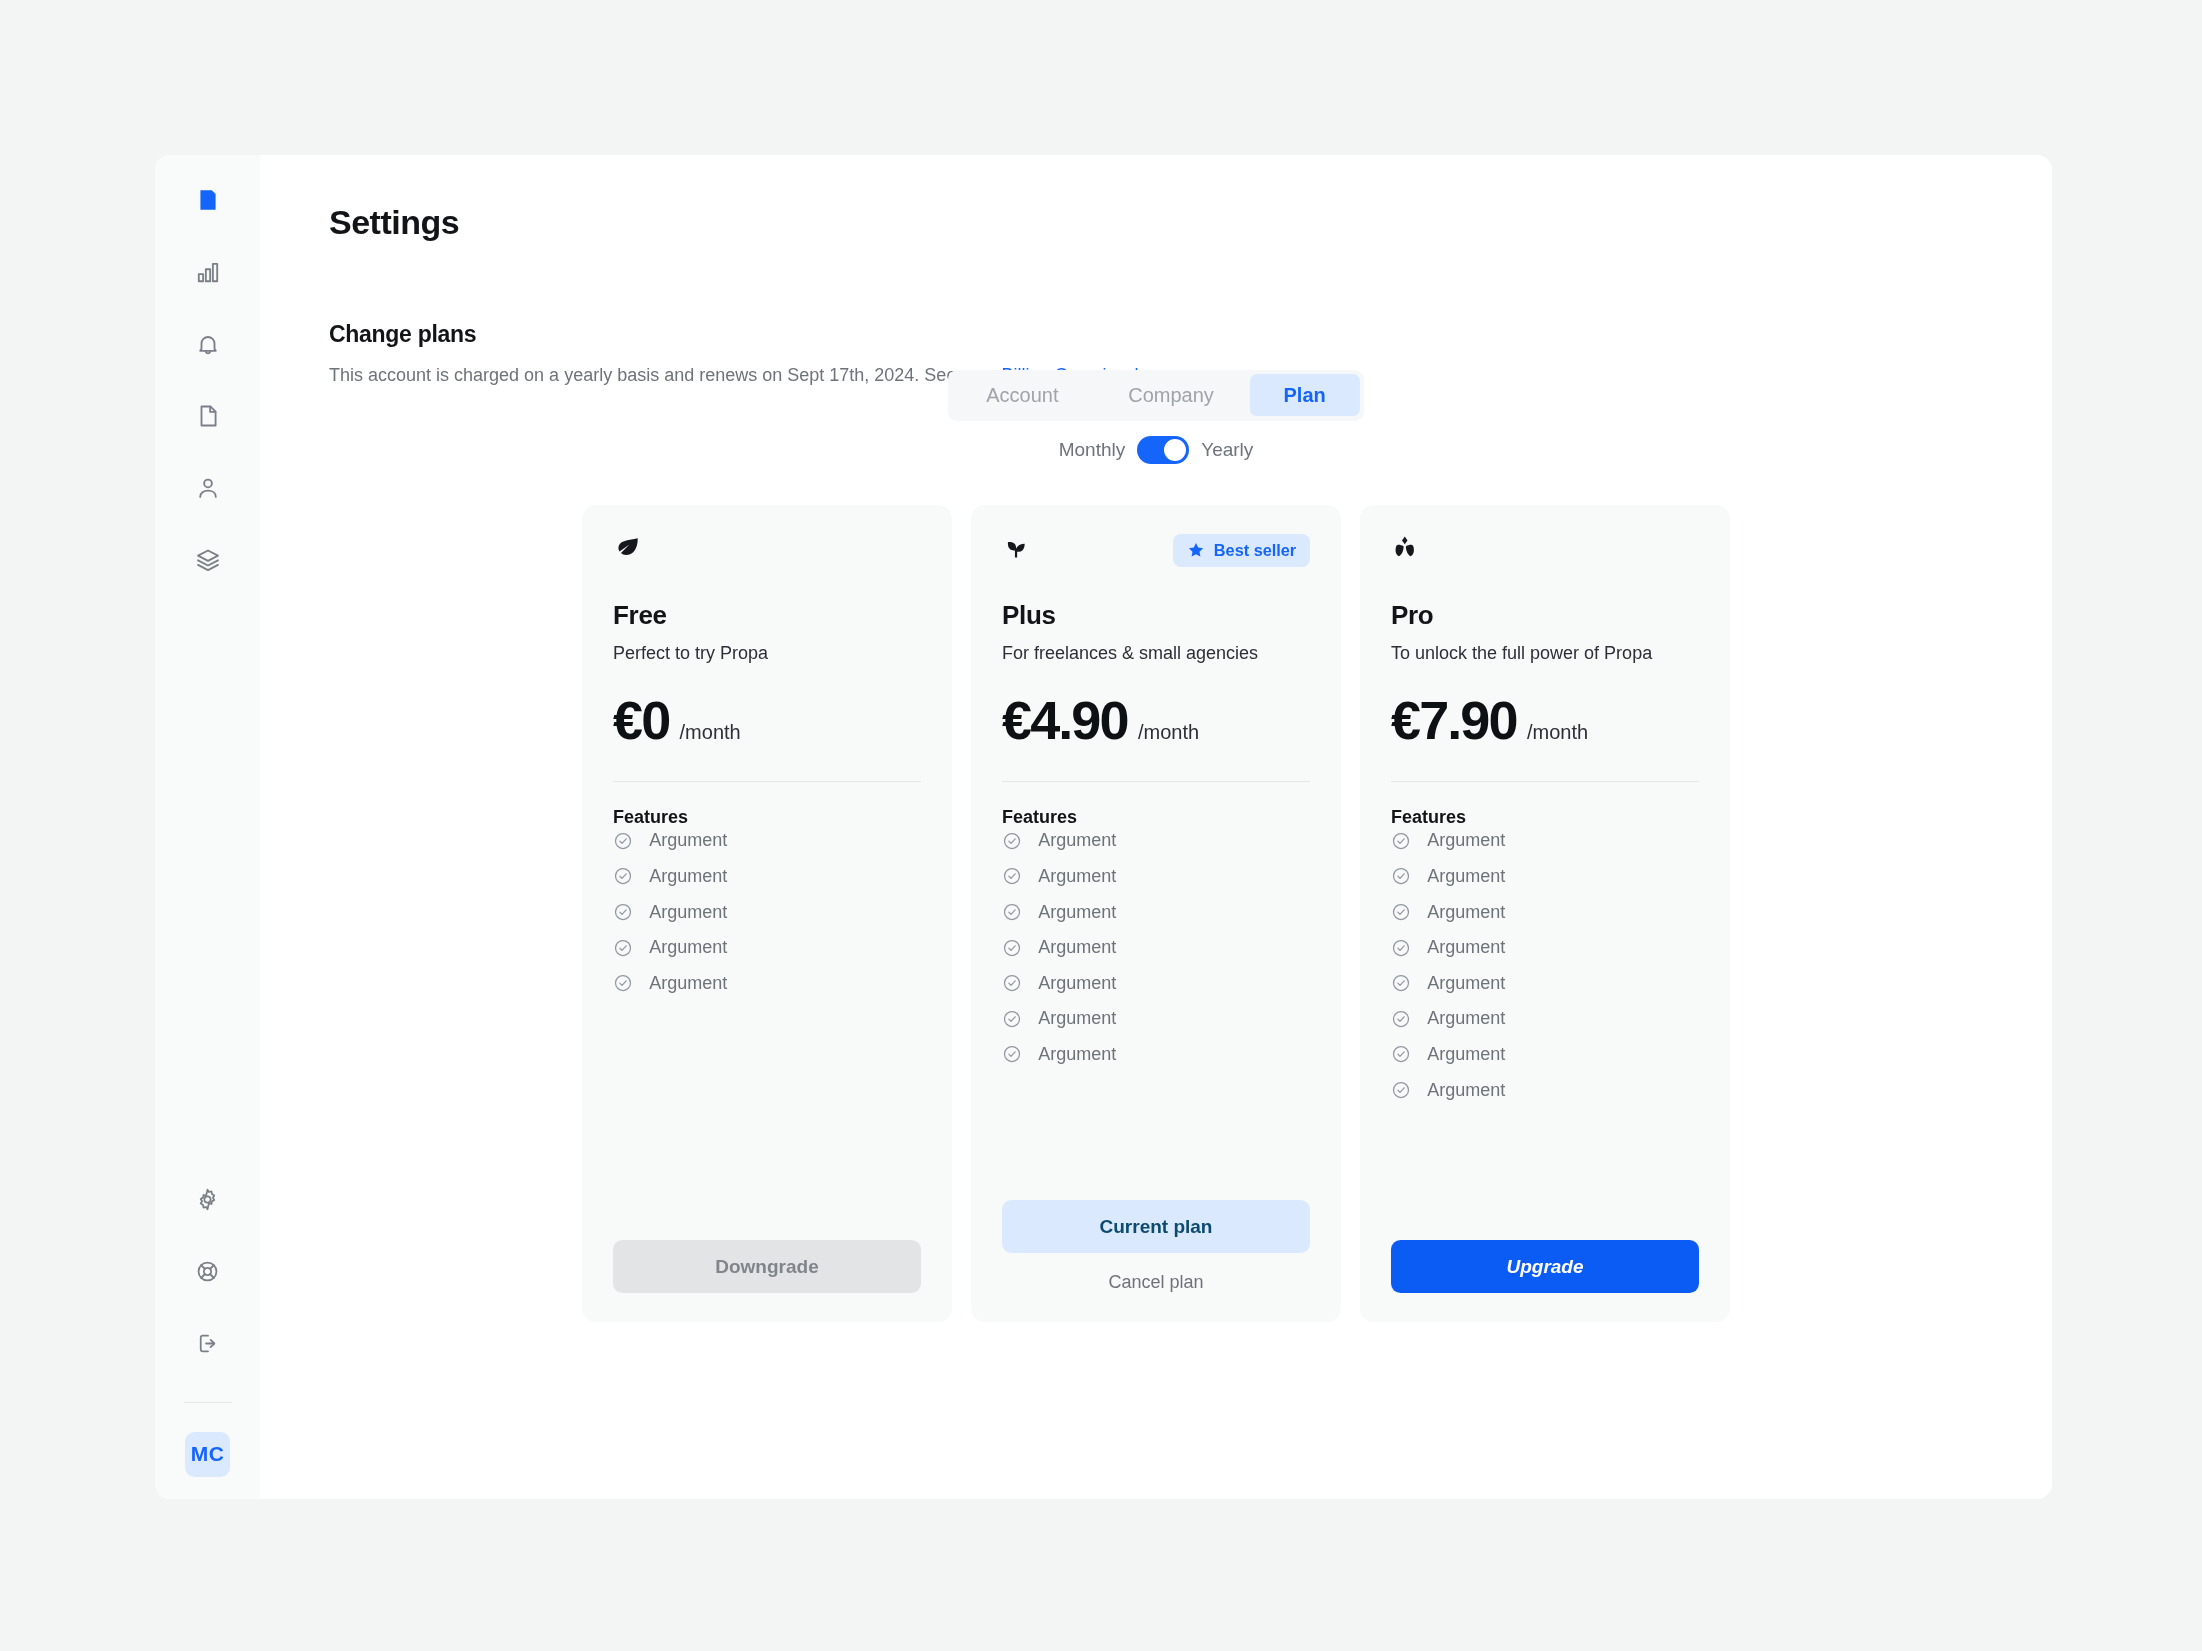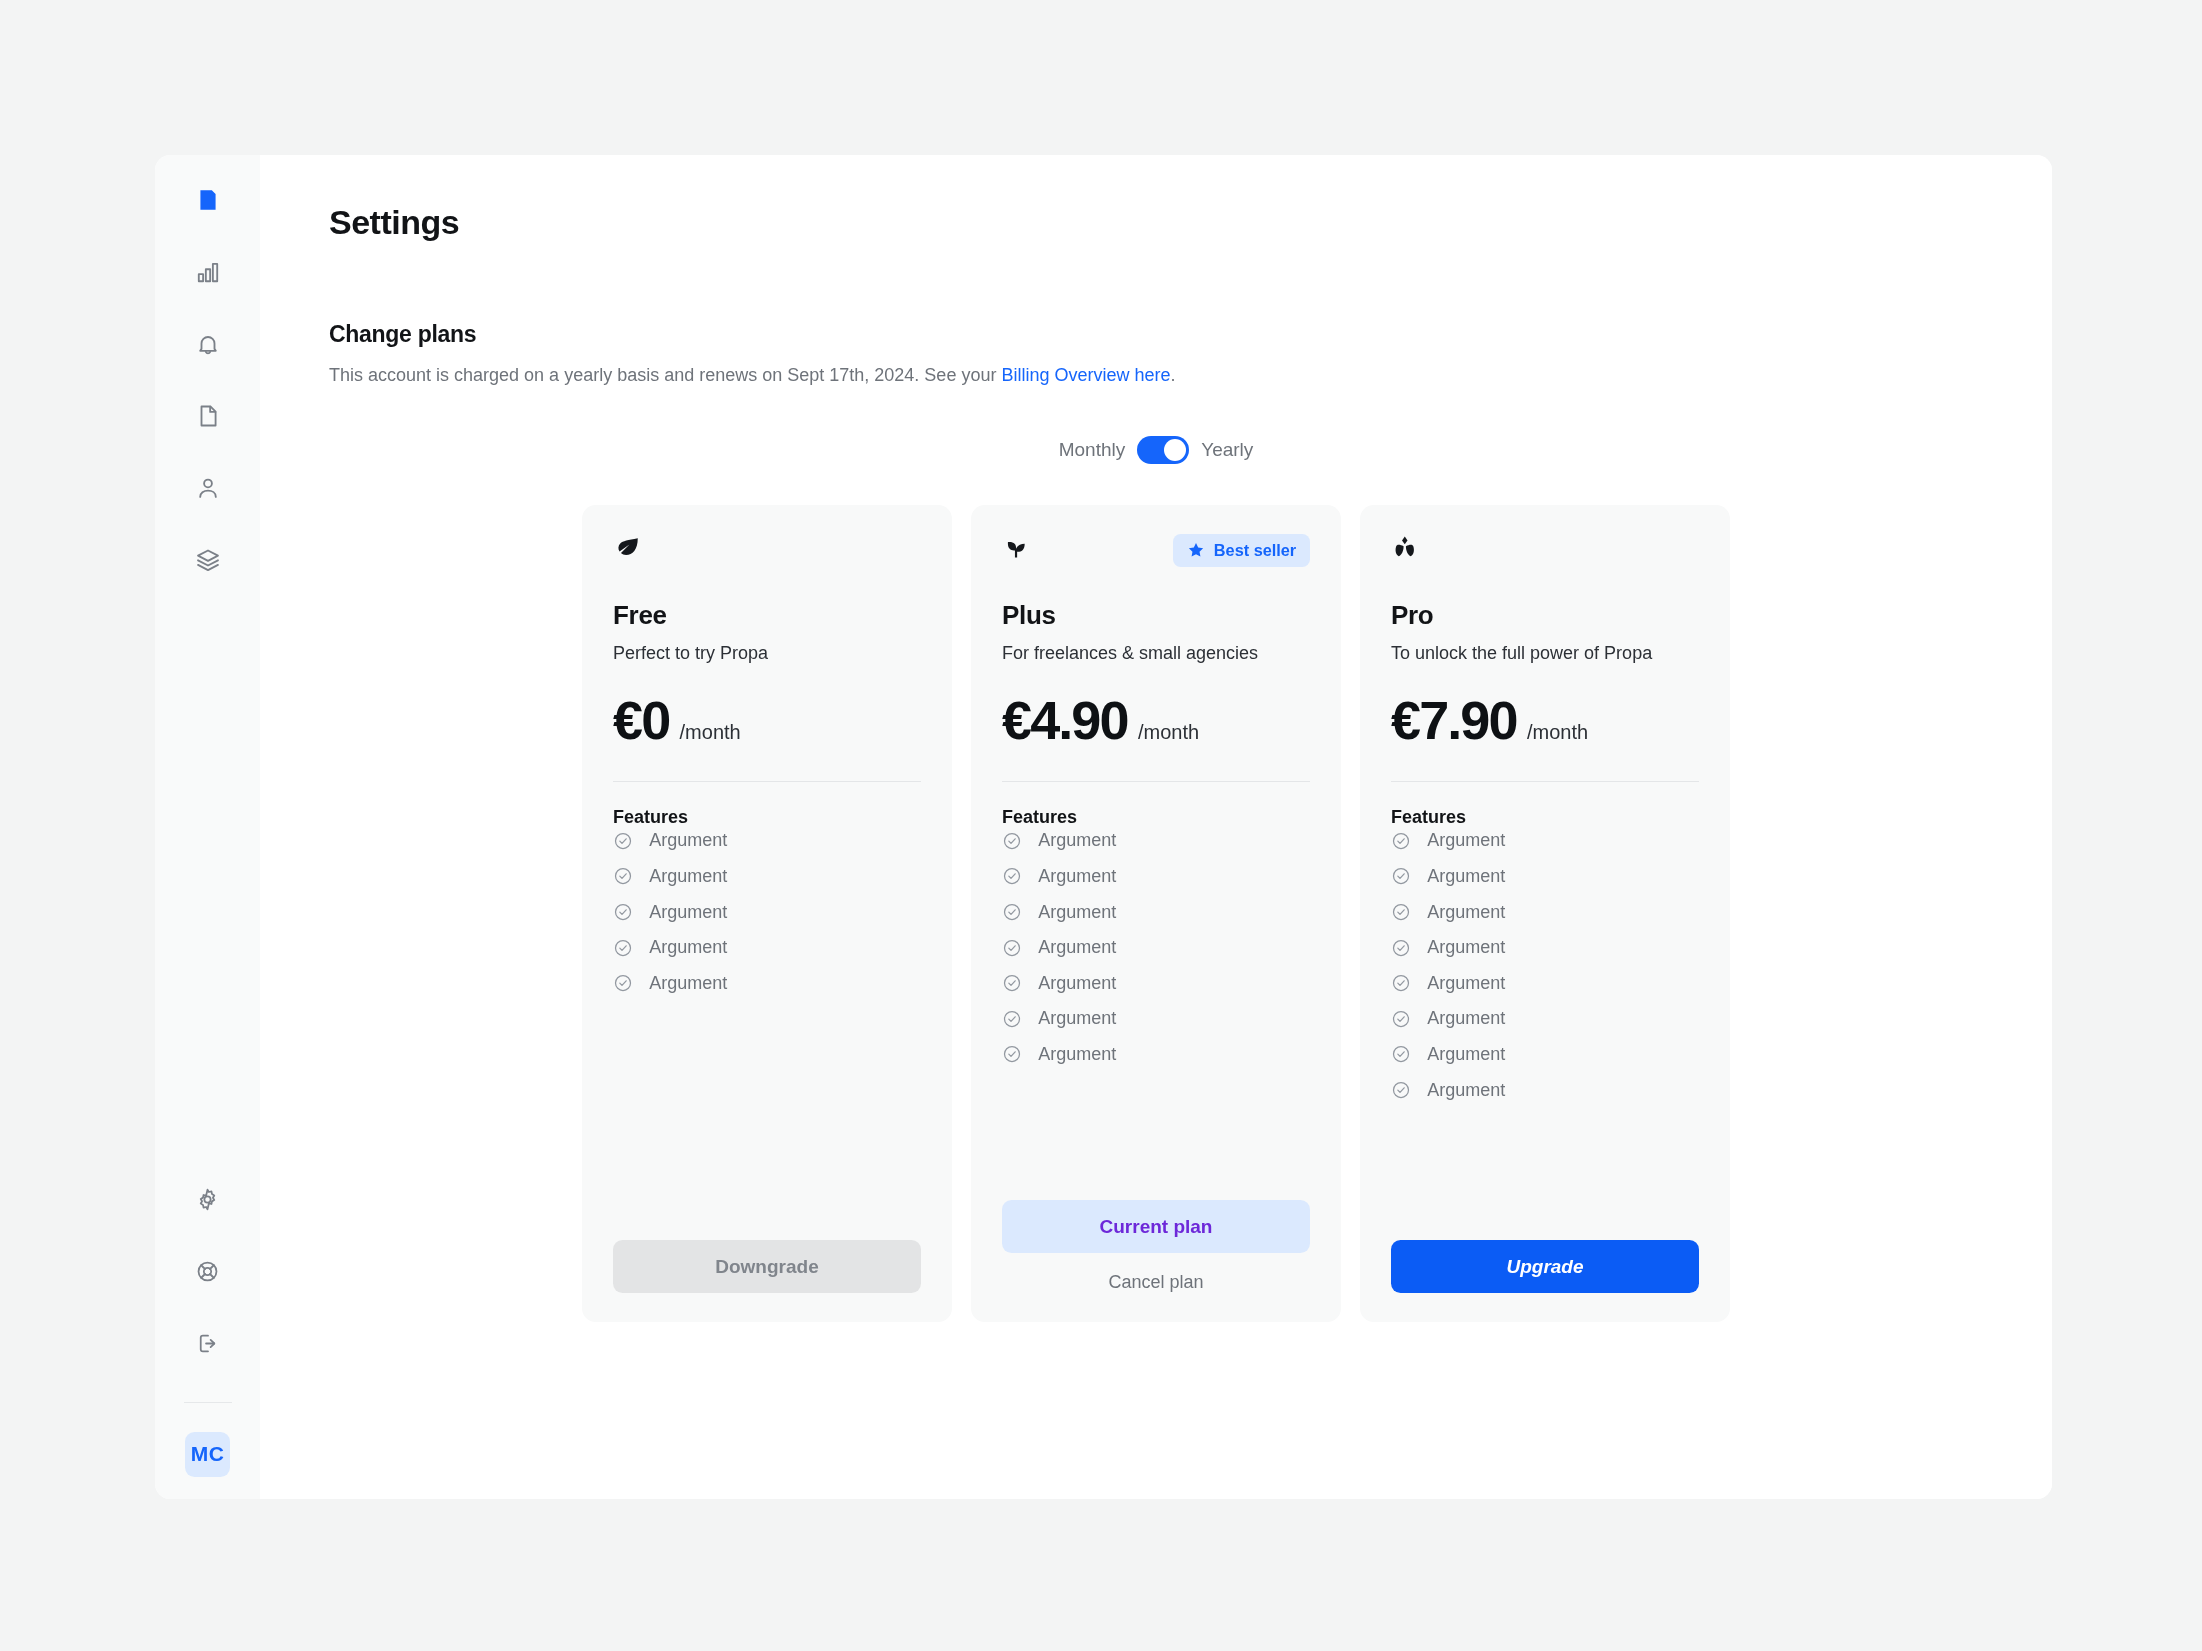--- a/index.html
+++ b/index.html
@@ -255,21 +255,21 @@
     justify-content: center;
     height: 53px;
     border-radius: 9.5px;
     font-size: 19px;
     font-weight: 700;
     border: none;
     cursor: pointer;
     font-family: inherit;
   }
   .btn-downgrade { background: #E3E4E5; color: #80858C; }
-  .btn-current   { background: #DBE9FE; color: #6d28d9; }
+  .btn-current   { background: #DBE9FE; color: #0c4a6e; }
   .btn-upgrade   { background: #0B5CF5; color: #FFFFFF; font-style: italic; }
   .link-cancel {
     display: block;
     margin-top: 19px;
     text-align: center;
     font-size: 18px;
     color: #6E737A;
     cursor: pointer;
   }
 </style>
@@ -388,20 +388,25 @@
       <div class="avatar">MC</div>
     </div>
   </nav>
 
   <main class="main">
 
     <div class="topbar">
       <h1 class="page-title">Settings</h1>
     </div>
 
+    <div class="tabs">
+      <div class="tab">Account</div>
+      <div class="tab">Company</div>
+      <div class="tab active">Plan</div>
+    </div>
 
     <h2 class="section-title">Change plans</h2>
 
     <p class="section-desc"><span>This account is charged on a yearly basis and renews on Sept 17th, 2024. See your </span><a href="#">Billing Overview here</a><span>.</span></p>
 
     <div class="billing-toggle">
       <span>Monthly</span>
       <div class="switch">
         <span class="knob"></span>
       </div>

